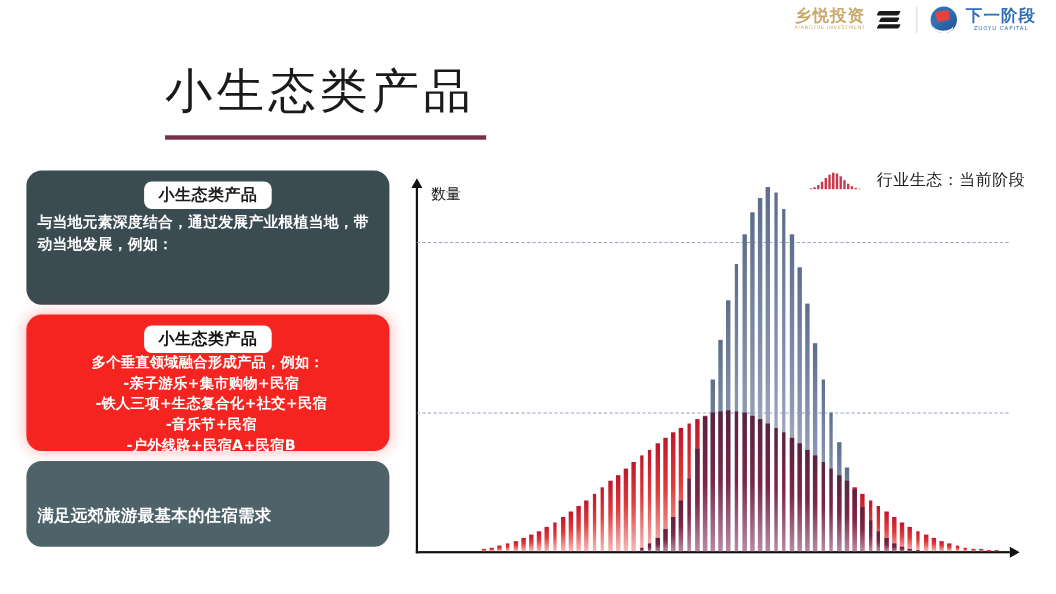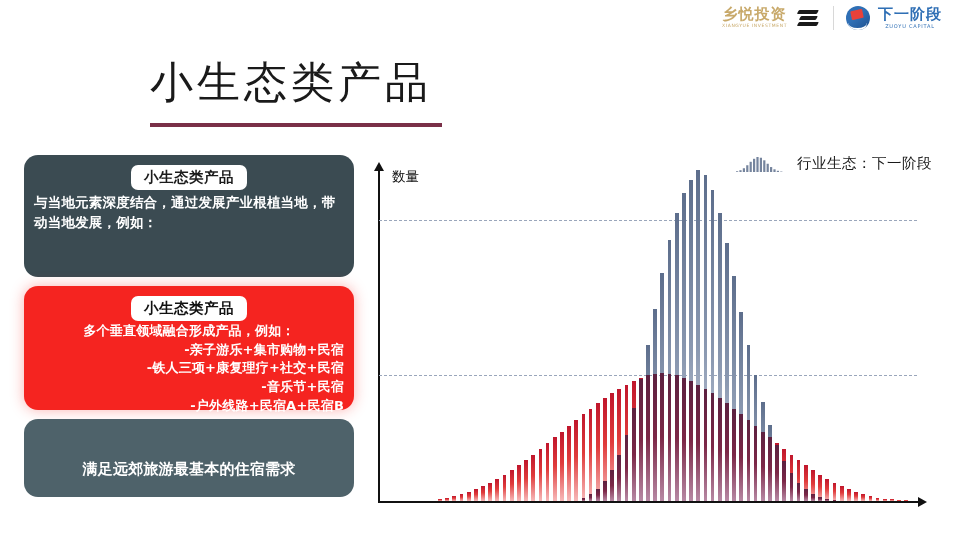--- a/index.html
+++ b/index.html
@@ -50,23 +50,23 @@
               font-weight:700;line-height:1.45;letter-spacing:.2px;}
   .card-dark{background:#3b4b52;height:122px;}
   .card-dark .body{text-align:justify;}
   .card-dark .lines{text-align:left;}
   .card-dark .center{text-align:center;}
   .card-red{background:#f52420;height:124px;
             box-shadow:0 0 14px rgba(245,36,32,.35);}
   .card-red .chip{color:#111;}
   .card-red .body{padding-top:36px;font-size:13px;line-height:1.44;}
   .card-red .lead{text-align:center;}
-  .card-red .bullets{text-align:right;padding-left:6px;}
+  .card-red .bullets{text-align:center;padding-left:6px;}
   .card-slate{background:#4e626a;height:78px;}
-  .card-slate .body{padding-top:40px;text-align:center;font-size:15px;}
+  .card-slate .body{padding-top:40px;text-align:left;font-size:15px;}
 
   
   .chart{position:absolute;left:370px;top:150px;width:570px;height:365px;}
   .axis-y{position:absolute;left:8px;top:20px;width:1.6px;height:333px;background:#111;}
   .axis-y:before{content:"";position:absolute;left:-4px;top:-8px;border-left:5px solid transparent;
         border-right:5px solid transparent;border-bottom:9px solid #111;}
   .axis-x{position:absolute;left:8px;top:351px;width:540px;height:1.6px;background:#111;}
   .axis-x:after{content:"";position:absolute;right:-9px;top:-4px;border-top:5px solid transparent;
         border-bottom:5px solid transparent;border-left:9px solid #111;}
   .ylabel{position:absolute;left:22px;top:18px;font-size:13.5px;color:#111;font-weight:400;}
@@ -118,21 +118,21 @@
       <div class="body">
         <div class="lines">与当地元素深度结合，通过发展产业根植当地，带动当地发展，例如：</div>
       </div>
     </div>
 
     <div class="card card-red">
       <div class="chip">小生态类产品</div>
       <div class="body">
         <div class="lead">多个垂直领域融合形成产品，例如：</div>
         <div class="bullets">-亲子游乐+集市购物+民宿</div>
-        <div class="bullets">-铁人三项+康复理疗+社交+民宿</div>
+        <div class="bullets">-铁人三项+生态复合化+社交+民宿</div>
         <div class="bullets">-音乐节+民宿</div>
         <div class="bullets">-户外线路+民宿A+民宿B</div>
       </div>
     </div>
 
     <div class="card card-slate">
       <div class="body">满足远郊旅游最基本的住宿需求</div>
     </div>
 
   </div>
@@ -247,33 +247,33 @@
         <div class="bar red" style="left: 518.202px; width: 3.73013px; height: 0.993px;"></div>
         <div class="bar red" style="left: 525.375px; width: 3.73013px; height: 0.662px;"></div>
         <div class="bar red" style="left: 532.548px; width: 3.73013px; height: 0.331px;"></div>
       </div>
   </div>
 
   <div class="legend" id="legend">
       <div class="legend-row">
         <span class="legend-swatch">
           <svg width="48" height="18">
-            <rect x="1" y="16.25" width="2.2" height="0.75" fill="#5d6e8c" opacity="0.85"></rect>
-            <rect x="4.4" y="15.2" width="2.2" height="1.7999999999999998" fill="#5d6e8c" opacity="0.85"></rect>
-            <rect x="7.8" y="13.25" width="2.2" height="3.75" fill="#5d6e8c" opacity="0.85"></rect>
-            <rect x="11.2" y="10.25" width="2.2" height="6.75" fill="#5d6e8c" opacity="0.85"></rect>
-            <rect x="14.6" y="6.799999999999999" width="2.2" height="10.200000000000001" fill="#5d6e8c" opacity="0.85"></rect>
-            <rect x="18" y="3.8000000000000007" width="2.2" height="13.2" fill="#5d6e8c" opacity="0.85"></rect>
-            <rect x="21.4" y="2" width="2.2" height="15" fill="#5d6e8c" opacity="0.85"></rect>
-            <rect x="24.8" y="2.75" width="2.2" height="14.25" fill="#5d6e8c" opacity="0.85"></rect>
-            <rect x="28.2" y="5.299999999999999" width="2.2" height="11.700000000000001" fill="#5d6e8c" opacity="0.85"></rect>
-            <rect x="31.599999999999998" y="8.75" width="2.2" height="8.25" fill="#5d6e8c" opacity="0.85"></rect>
-            <rect x="35" y="12.05" width="2.2" height="4.95" fill="#5d6e8c" opacity="0.85"></rect>
-            <rect x="38.4" y="14.3" width="2.2" height="2.6999999999999997" fill="#5d6e8c" opacity="0.85"></rect>
-            <rect x="41.8" y="15.8" width="2.2" height="1.2" fill="#5d6e8c" opacity="0.85"></rect>
-            <rect x="45.199999999999996" y="16.55" width="2.2" height="0.44999999999999996" fill="#5d6e8c" opacity="0.85"></rect>
+            <rect x="1" y="16.25" width="2.2" height="0.75" fill="#c0162c" opacity="0.85"></rect>
+            <rect x="4.4" y="15.2" width="2.2" height="1.7999999999999998" fill="#c0162c" opacity="0.85"></rect>
+            <rect x="7.8" y="13.25" width="2.2" height="3.75" fill="#c0162c" opacity="0.85"></rect>
+            <rect x="11.2" y="10.25" width="2.2" height="6.75" fill="#c0162c" opacity="0.85"></rect>
+            <rect x="14.6" y="6.799999999999999" width="2.2" height="10.200000000000001" fill="#c0162c" opacity="0.85"></rect>
+            <rect x="18" y="3.8000000000000007" width="2.2" height="13.2" fill="#c0162c" opacity="0.85"></rect>
+            <rect x="21.4" y="2" width="2.2" height="15" fill="#c0162c" opacity="0.85"></rect>
+            <rect x="24.8" y="2.75" width="2.2" height="14.25" fill="#c0162c" opacity="0.85"></rect>
+            <rect x="28.2" y="5.299999999999999" width="2.2" height="11.700000000000001" fill="#c0162c" opacity="0.85"></rect>
+            <rect x="31.599999999999998" y="8.75" width="2.2" height="8.25" fill="#c0162c" opacity="0.85"></rect>
+            <rect x="35" y="12.05" width="2.2" height="4.95" fill="#c0162c" opacity="0.85"></rect>
+            <rect x="38.4" y="14.3" width="2.2" height="2.6999999999999997" fill="#c0162c" opacity="0.85"></rect>
+            <rect x="41.8" y="15.8" width="2.2" height="1.2" fill="#c0162c" opacity="0.85"></rect>
+            <rect x="45.199999999999996" y="16.55" width="2.2" height="0.44999999999999996" fill="#c0162c" opacity="0.85"></rect>
           </svg>
         </span>
-        <span class="legend-text">行业生态：下一阶段</span>
+        <span class="legend-text">行业生态：当前阶段</span>
       </div>
     </div>
 
 </div>
 
 </body></html>

